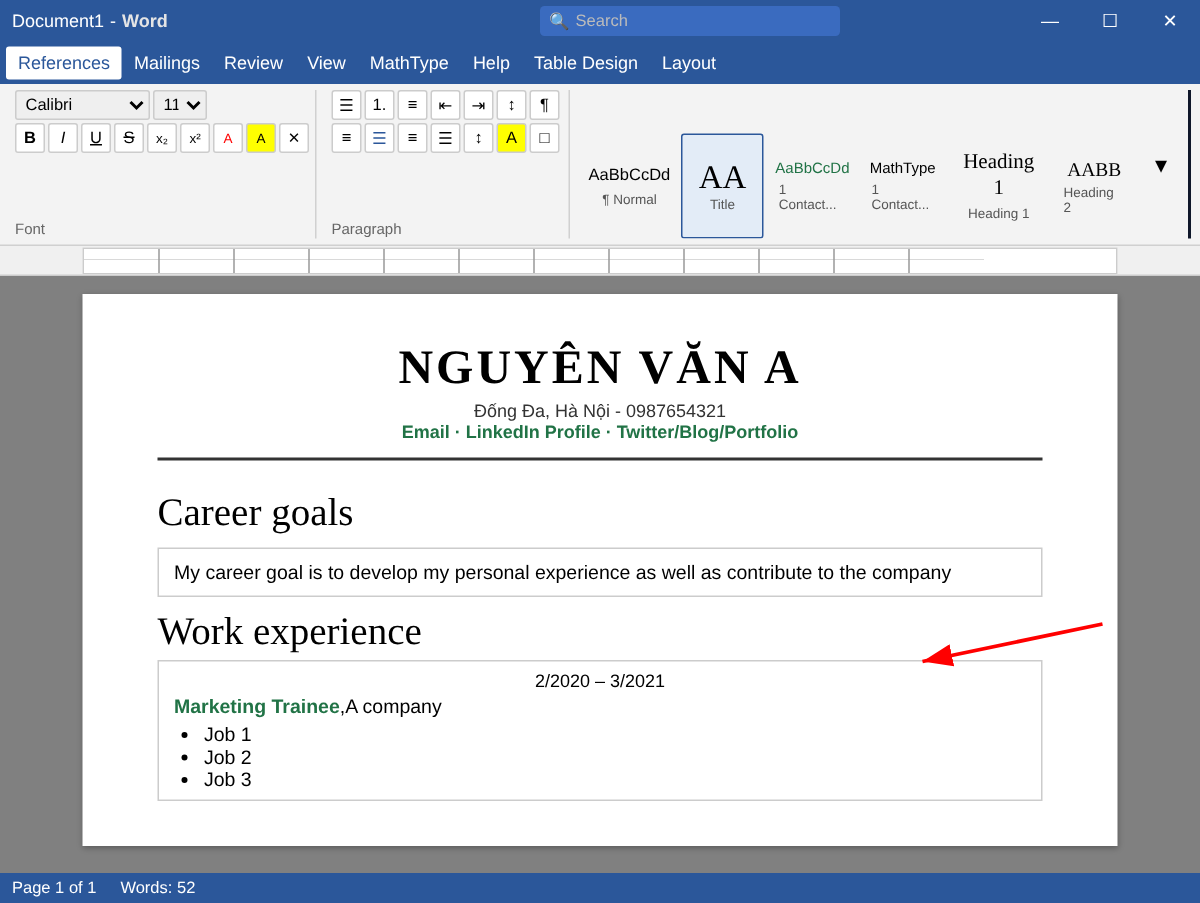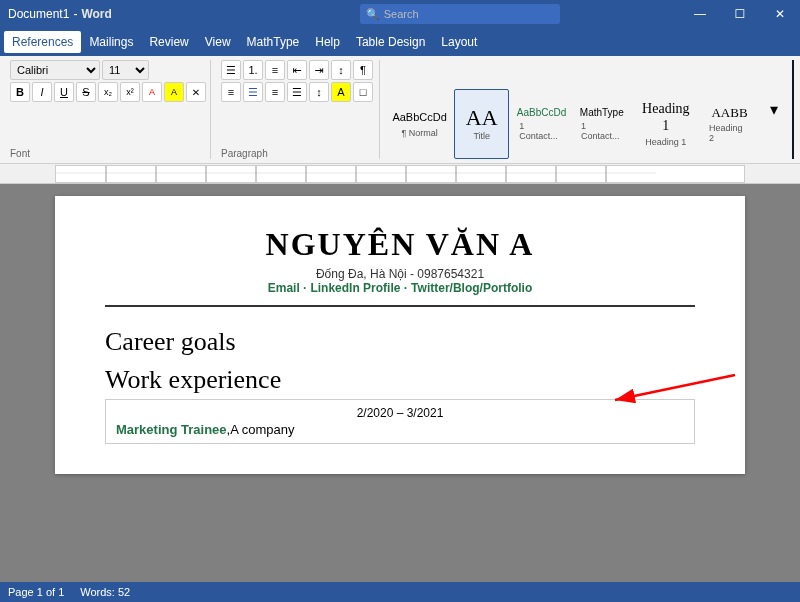--- a/index.html
+++ b/index.html
@@ -114,21 +114,21 @@
     }
     .font-select {
       width: 90px;
       height: 20px;
       font-size: 11px;
       border: 1px solid #ccc;
       border-radius: 2px;
       padding: 0 2px;
     }
     .size-select {
-      width: 47px;
+      width: 36px;
       height: 20px;
       font-size: 11px;
       border: 1px solid #ccc;
       border-radius: 2px;
       padding: 0 2px;
     }
     .small-btn {
       width: 20px;
       height: 20px;
       border: 1px solid #ccc;
@@ -430,38 +430,46 @@
 <div class="doc-area">
   <div class="page">
 
     <div class="resume-header">
       <div class="resume-name">NGUYÊN VĂN A</div>
       <div class="resume-address">Đống Đa, Hà Nội - 0987654321</div>
       <div class="resume-links">Email · LinkedIn Profile · Twitter/Blog/Portfolio</div>
     </div>
 
     <div class="section-heading">Career goals</div>
+    <div class="content-box">
+      <span>My career goal is to develop my personal experience as well as contribute to the company</span>
+    </div>
 
     <div class="work-section" style="position:relative;">
       <div class="work-heading">Work experience</div>
 
       <svg width="200" height="60" style="position:absolute; top:0; right:-60px; pointer-events:none;" xmlns="http://www.w3.org/2000/svg">
         <defs>
           <marker id="arrowhead" markerWidth="8" markerHeight="6" refX="8" refY="3" orient="auto">
             <polygon points="0 0, 8 3, 0 6" fill="red"></polygon>
           </marker>
         </defs>
         <line x1="180" y1="10" x2="60" y2="35" stroke="red" stroke-width="2.5" marker-end="url(#arrowhead)"></line>
       </svg>
 
       <div class="work-entry">
         <div class="work-date">2/2020 – 3/2021</div>
         <div>
           <span class="work-title">Marketing Trainee</span><span class="work-company">,A company</span>
         </div>
+        <ul class="work-bullets">
+          <li class="work-bullet">Job 1</li>
+          <li class="work-bullet">Job 2</li>
+          <li class="work-bullet">Job 3</li>
+        </ul>
       </div>
     </div>
 
   </div>
 </div>
 
 <div class="status-bar">
   <span>Page 1 of 1</span>
   <span>Words: 52</span>
 </div>

